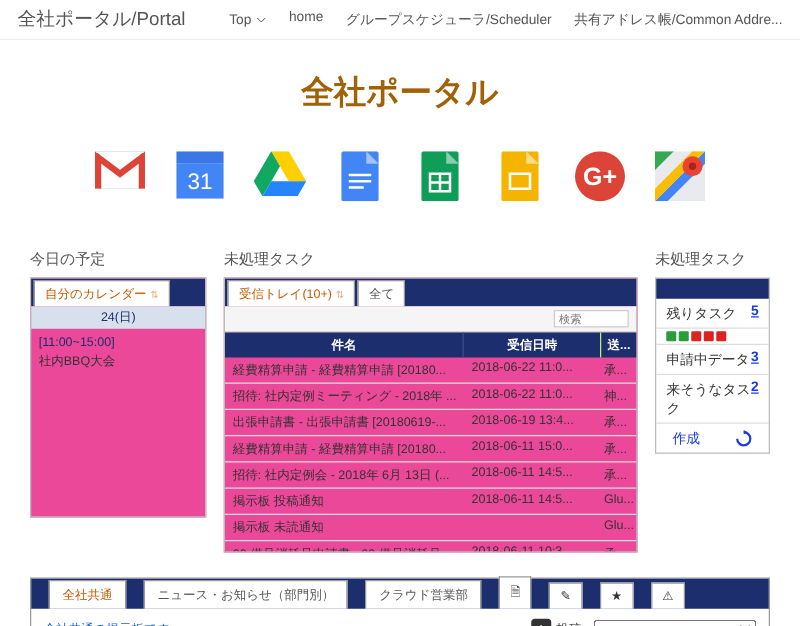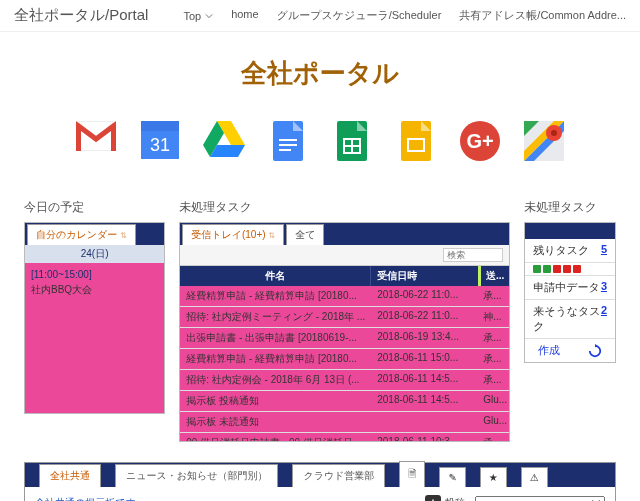--- a/index.html
+++ b/index.html
@@ -21,21 +21,21 @@
 .tab{background:#fff;border:1px solid #999;border-bottom:none;padding:3px 8px;font-size:10px;color:#c85a00;display:flex;align-items:center;gap:3px;margin-top:1px;margin-left:2px;cursor:pointer}
 .tab.inactive{color:#555}
 .tab .sort{font-size:8px;opacity:.5}
 .cal-date{background:#d8e0ed;text-align:center;padding:2px;font-size:10px;color:#1c2e6e}
 .event{padding:4px 6px;font-size:10px;color:#333;line-height:1.5;height:150px}
 .event .time{color:#1c2e6e}
 .mail-search{padding:3px 6px;background:#f5f5f5;border-bottom:1px solid #ccc}
 .mail-search input{width:60px;font-size:9px;border:1px solid #ccc;padding:1px 3px;float:right}
 .mail-head{display:flex;background:#1c2e6e;color:#fff;font-size:10px;font-weight:bold}
 .mail-head .mh1{flex:1;padding:3px 6px;text-align:center;border-right:1px solid #3a4d8f}
-.mail-head .mh2{width:110px;padding:3px 6px;border-right:3px solid #bef264}
+.mail-head .mh2{width:110px;padding:3px 6px;text-align:center;border-right:1px solid #bef264}
 .mail-head .mh3{width:28px;padding:3px 2px;text-align:center}
 .mail-body{height:155px;overflow:hidden}
 .mail-row{display:flex;border-bottom:1px solid #ddd;font-size:10px}
 .mail-row .c1{flex:1;padding:3px 6px;white-space:nowrap;overflow:hidden;text-overflow:ellipsis}
 .mail-row .c2{width:110px;padding:3px 6px;white-space:nowrap;overflow:hidden}
 .mail-row .c3{width:28px;padding:3px 2px;white-space:nowrap;overflow:hidden}
 .task-panel{border:1px solid #bbb}
 .task-head{background:#1c2e6e;height:16px}
 .task-row{display:flex;justify-content:space-between;padding:4px 8px;border-bottom:1px solid #ddd;font-size:11px}
 .task-row .num{color:#1a3ae0;text-decoration:underline;cursor:pointer;font-weight:bold}

